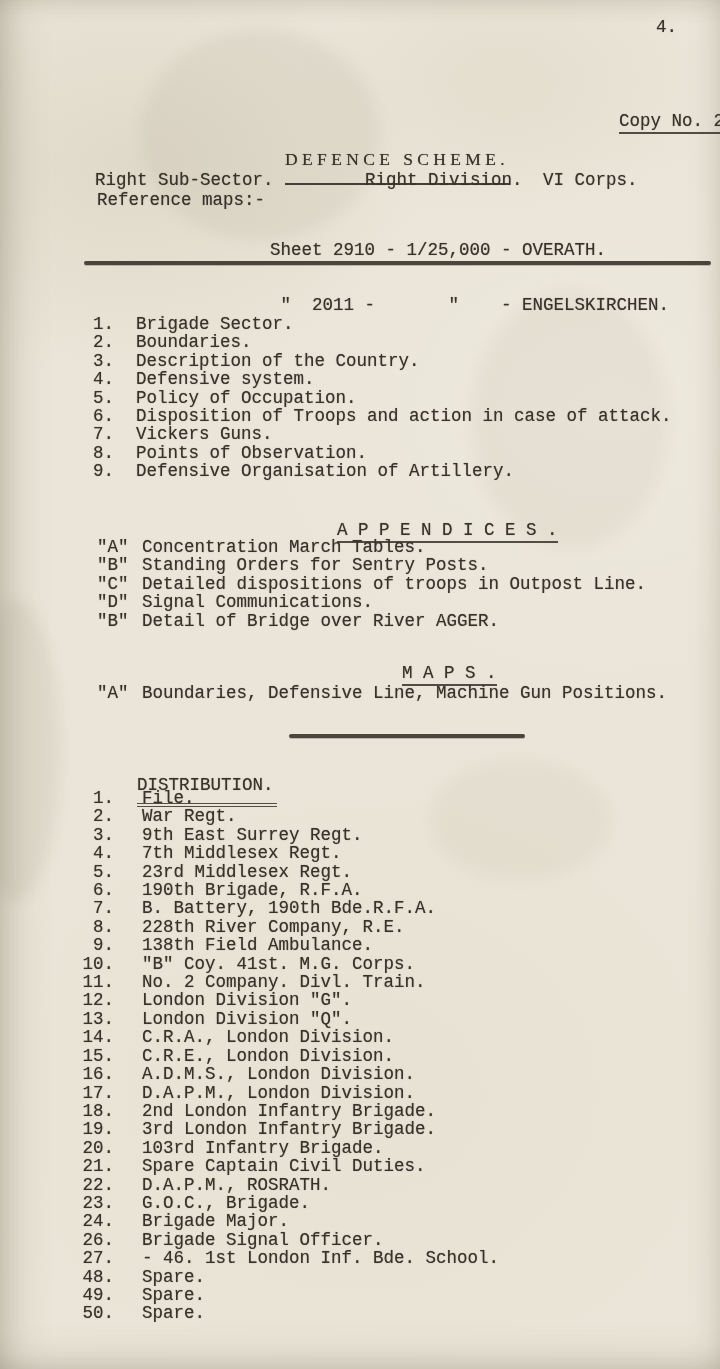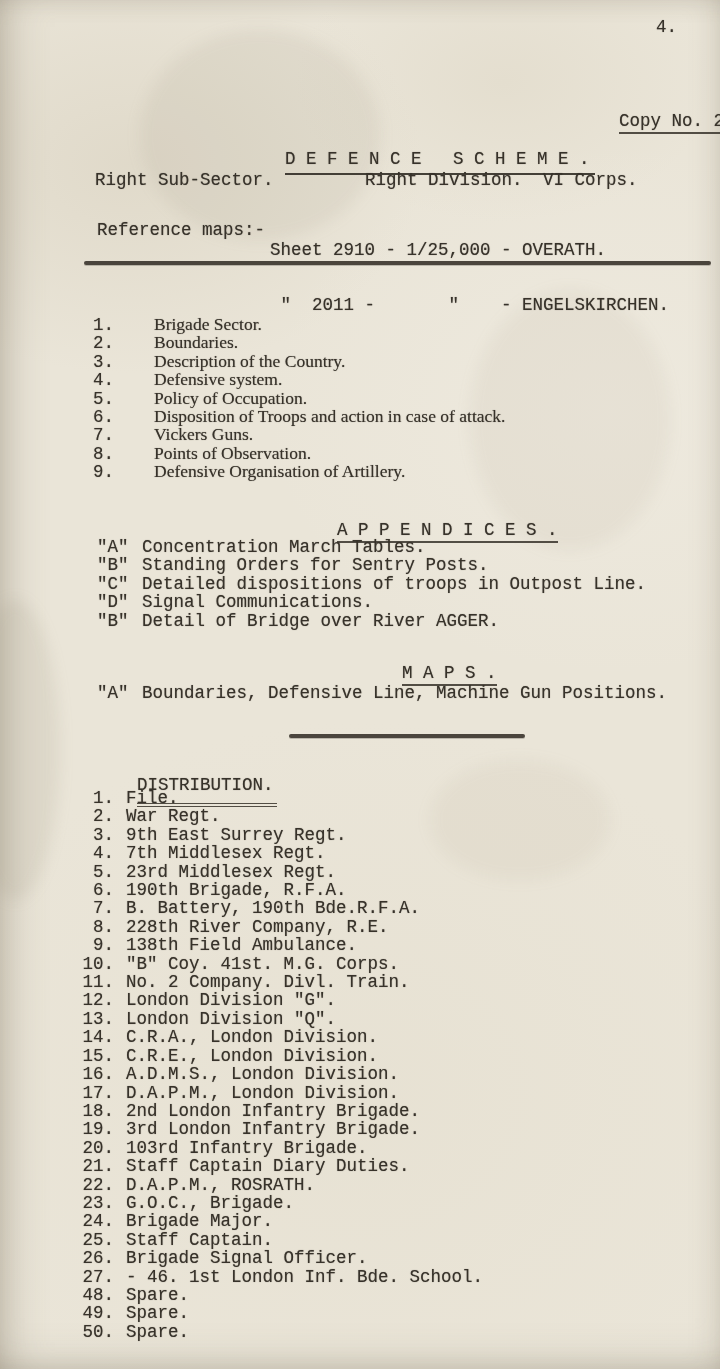--- a/index.html
+++ b/index.html
@@ -20,29 +20,29 @@
       inset 0 -26px 46px -30px rgba(110,100,80,.35),
       inset 0 18px 30px -24px rgba(110,100,80,.20);
     font-family:"Liberation Mono","DejaVu Sans Mono",monospace;
     font-size:17.5px;
     color:var(--ink,#37322a);
     text-shadow:0 0 1px rgba(55,50,42,.55);
   }
   .abs{position:absolute;white-space:pre;}
   .smudge{position:absolute;border-radius:50%;filter:blur(7px);pointer-events:none;}
   .uline{border-bottom:2px solid rgba(55,50,42,.85);padding-bottom:1px;}
-  .uline-heavy{border-bottom:2.5px solid rgba(50,45,38,.9);padding-bottom:4px;padding-right:5px;}
+  .uline-heavy{border-bottom:2.5px solid rgba(50,45,38,.9);padding-bottom:14px;padding-right:5px;font-family:Liberation Serif, serif;}
   .uline-double{border-bottom:4.5px double rgba(55,50,42,.85);padding-bottom:8px;padding-right:3px;}
   .rule{position:absolute;background:rgba(52,47,39,.88);border-radius:2px;
         box-shadow:0 1px 0 rgba(52,47,39,.25);}
   .list{position:absolute;}
   .row{height:18.42px;line-height:18.42px;white-space:pre;}
   .num{display:inline-block;width:36px;text-align:right;white-space:pre;}
-  .itext{margin-left:12px;white-space:pre;}
-  .contents-list .itext{margin-left:40px;font-family:Liberation Serif, serif;}
+  .itext{margin-left:28px;white-space:pre;}
+  .contents-list .itext{margin-left:22px;}
   .lbl{display:inline-block;width:34px;white-space:pre;}
   .ltext{margin-left:11px;white-space:pre;}
 </style>
 </head>
 <body>
 
 <div id="page" style="--paper: #eae5d8; --ink: #37322a;">
 
   <div class="smudge" style="left:140px;top:30px;width:240px;height:210px;background:rgba(150,140,118,.10);"></div>
   <div class="smudge" style="left:470px;top:290px;width:200px;height:260px;background:rgba(150,140,118,.08);"></div>
@@ -56,21 +56,21 @@
   </div>
 
   <div class="abs" style="left:243px;top:129px;">
     <span class="uline-heavy">D E F E N C E   S C H E M E .</span>
   </div>
 
   <div class="abs" style="left:95px;top:170px;">Right Sub-Sector.</div>
   <div class="abs" style="left:365px;top:170px;">Right Division.</div>
   <div class="abs" style="left:543px;top:170px;">VI Corps.</div>
 
-  <div class="abs" style="left:97px;top:220px;">Reference maps:-</div>
+  <div class="abs" style="left:97px;top:190px;">Reference maps:-</div>
   <div class="abs" style="left:270px;top:204px;line-height:18.42px;">
     <div class="row">Sheet 2910 - 1/25,000 - OVERATH.</div>
     <div class="row"> "  2011 -       "    - ENGELSKIRCHEN.</div>
   </div>
 
   <div class="rule" style="left:84px;top:261px;width:627px;height:4px;"></div>
 
 
   <div class="list contents-list" style="left:78px;top:315px;">
 
@@ -160,29 +160,28 @@
       <div class="row"><span class="num">16.</span><span class="itext">A.D.M.S., London Division.</span></div>
 
       <div class="row"><span class="num">17.</span><span class="itext">D.A.P.M., London Division.</span></div>
 
       <div class="row"><span class="num">18.</span><span class="itext">2nd London Infantry Brigade.</span></div>
 
       <div class="row"><span class="num">19.</span><span class="itext">3rd London Infantry Brigade.</span></div>
 
       <div class="row"><span class="num">20.</span><span class="itext">103rd Infantry Brigade.</span></div>
 
-      <div class="row"><span class="num">21.</span><span class="itext">Staff Captain Diary Duties.</span></div>
+      <div class="row"><span class="num">21.</span><span class="itext">Spare Captain Civil Duties.</span></div>
 
       <div class="row"><span class="num">22.</span><span class="itext">D.A.P.M., ROSRATH.</span></div>
 
       <div class="row"><span class="num">23.</span><span class="itext">G.O.C., Brigade.</span></div>
 
       <div class="row"><span class="num">24.</span><span class="itext">Brigade Major.</span></div>
 
-      <div class="row"><span class="num">25.</span><span class="itext">Staff Captain.</span></div>
 
       <div class="row"><span class="num">26.</span><span class="itext">Brigade Signal Officer.</span></div>
 
       <div class="row"><span class="num">27.</span><span class="itext">- 46. 1st London Inf. Bde. School.</span></div>
 
 
       <div class="row"><span class="num">48.</span><span class="itext">Spare.</span></div>
 
       <div class="row"><span class="num">49.</span><span class="itext">Spare.</span></div>
 

